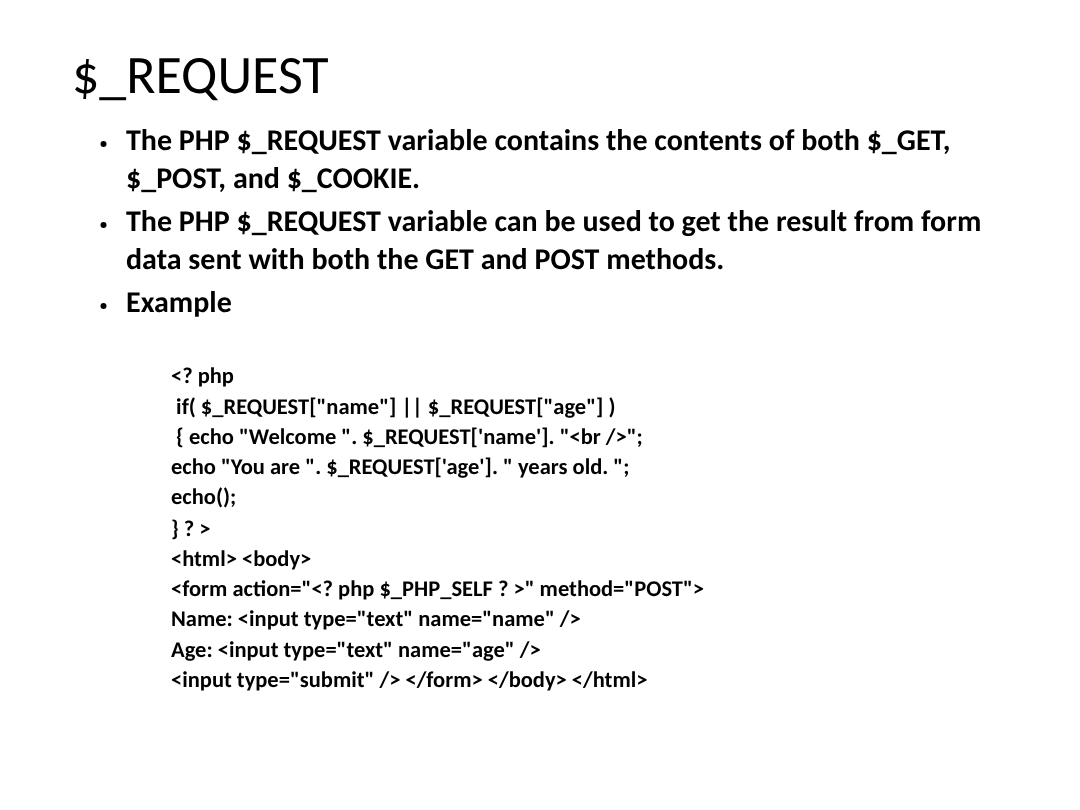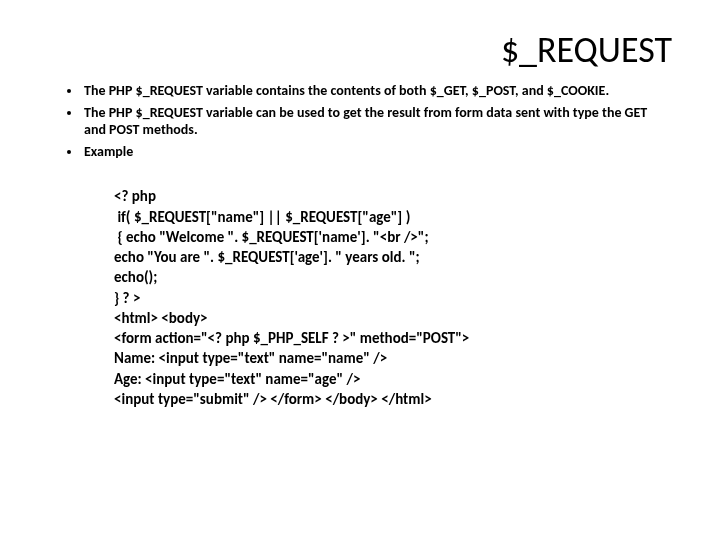--- a/index.html
+++ b/index.html
@@ -9,32 +9,32 @@
     height: 540px;
     background: #fff;
     font-family: Calibri, Arial, sans-serif;
     color: #000;
   }
   .slide {
     box-sizing: border-box;
     padding: 28px 48px 20px 48px;
   }
   .title {
-    text-align: right;
+    text-align: left;
     font-size: 36px;
     font-weight: 400;
     margin: 0 0 10px 0;
   }
   ul.bullets {
     margin: 0;
     padding: 0 0 0 34px;
     list-style: disc;
   }
   ul.bullets > li {
-    font-size: 14px;
+    font-size: 20px;
     line-height: 1.25;
     margin: 0 0 4px 0;
     font-weight: 700;
     padding-left: 2px;
   }
   ul.bullets > li::marker {
     font-weight: 400;
     font-size: 14px;
   }
   .code-block {
@@ -47,21 +47,21 @@
   }
 </style>
 </head>
 <body>
 
 <div class="slide">
   <h1 class="title">$_REQUEST</h1>
 
   <ul class="bullets">
     <li>The PHP $_REQUEST variable contains the contents of both $_GET, $_POST, and $_COOKIE.</li>
-    <li>The PHP $_REQUEST variable can be used to get the result from form data sent with type the GET and POST methods.</li>
+    <li>The PHP $_REQUEST variable can be used to get the result from form data sent with both the GET and POST methods.</li>
     <li>Example</li>
   </ul>
 
   <div class="code-block">
 <span>&lt;? php</span>
 <span> if( $_REQUEST["name"] || $_REQUEST["age"] )</span>
 <span> { echo "Welcome ". $_REQUEST['name']. "&lt;br /&gt;";</span>
 <span>echo "You are ". $_REQUEST['age']. " years old. ";</span>
 <span>echo();</span>
 <span>} ? &gt;</span>

